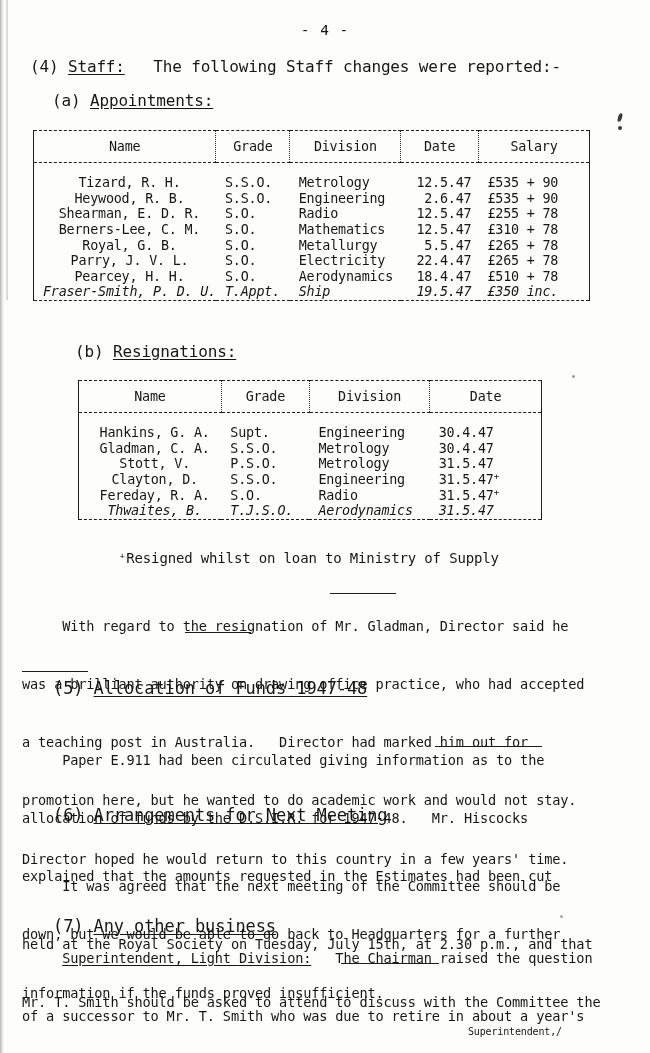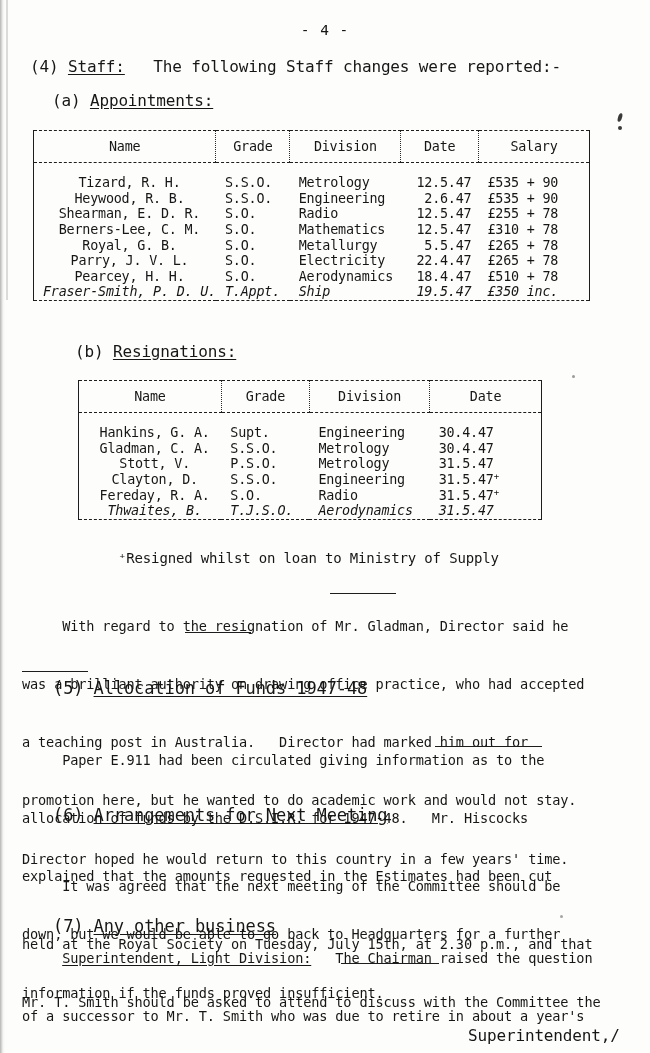--- a/index.html
+++ b/index.html
@@ -112,21 +112,21 @@
   }
   .footnote {
     position: absolute;
     white-space: pre;
     font-size: 14px;
     letter-spacing: -0.15px;
   }
   .signoff {
     position: absolute;
     white-space: pre;
-    font-size: 16px;
+    font-size: 10px;
     letter-spacing: -0.15px;
   }
 </style>
 </head>
 <body>
 
 <div id="page">
 
   <div class="scan-edge-left"></div>
   <div class="scan-edge-left2"></div>

